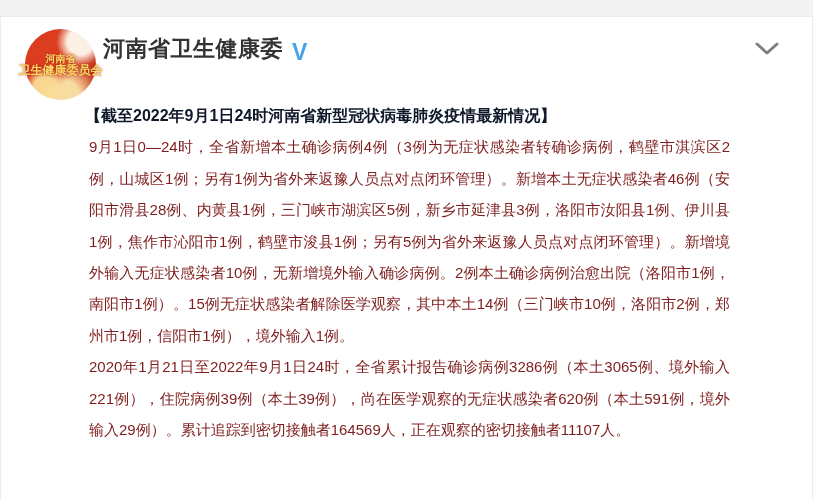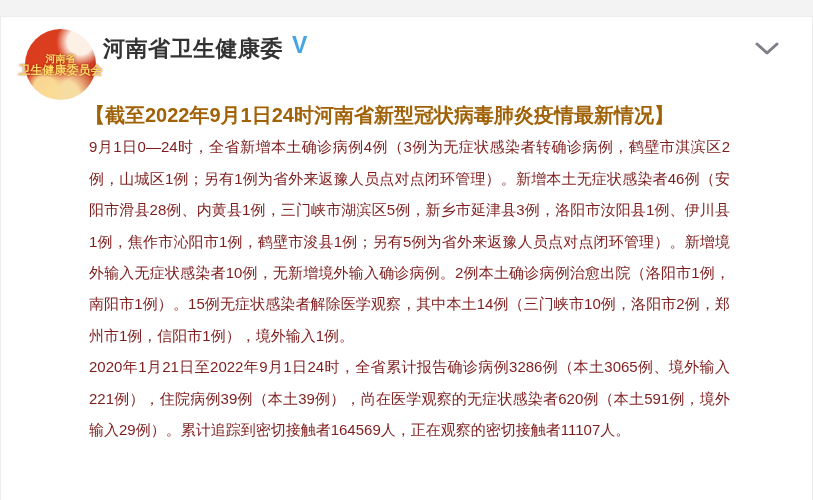--- a/index.html
+++ b/index.html
@@ -58,21 +58,21 @@
     white-space: nowrap;
     text-shadow: 0 0 2px rgba(120,20,10,.8);
   }
   .header-info {
     position: absolute;
     left: 78px;
     top: 5px;
   }
   .name-row {
     display: flex;
-    align-items: flex-start;
+    align-items: flex-end;
     height: 30px;
   }
   .username {
     font-size: 22px;
     font-weight: bold;
     color: #333333;
     letter-spacing: .5px;
     cursor: pointer;
   }
   .v-badge {
@@ -101,24 +101,24 @@
   }
 
   
   .post-body {
     position: absolute;
     left: 88px;
     top: 83px;
     width: 641px;
   }
   .post-title {
-    font-size: 20px;
+    font-size: 16px;
     line-height: 31.4px;
     font-weight: bold;
-    color: #a16207;
+    color: #0f172a;
     text-indent: -4px;
   }
   .post-para {
     font-size: 15px;
     line-height: 31.4px;
     color: #7f1d1d;
     text-align: justify;
     letter-spacing: 0;
   }
 </style>

